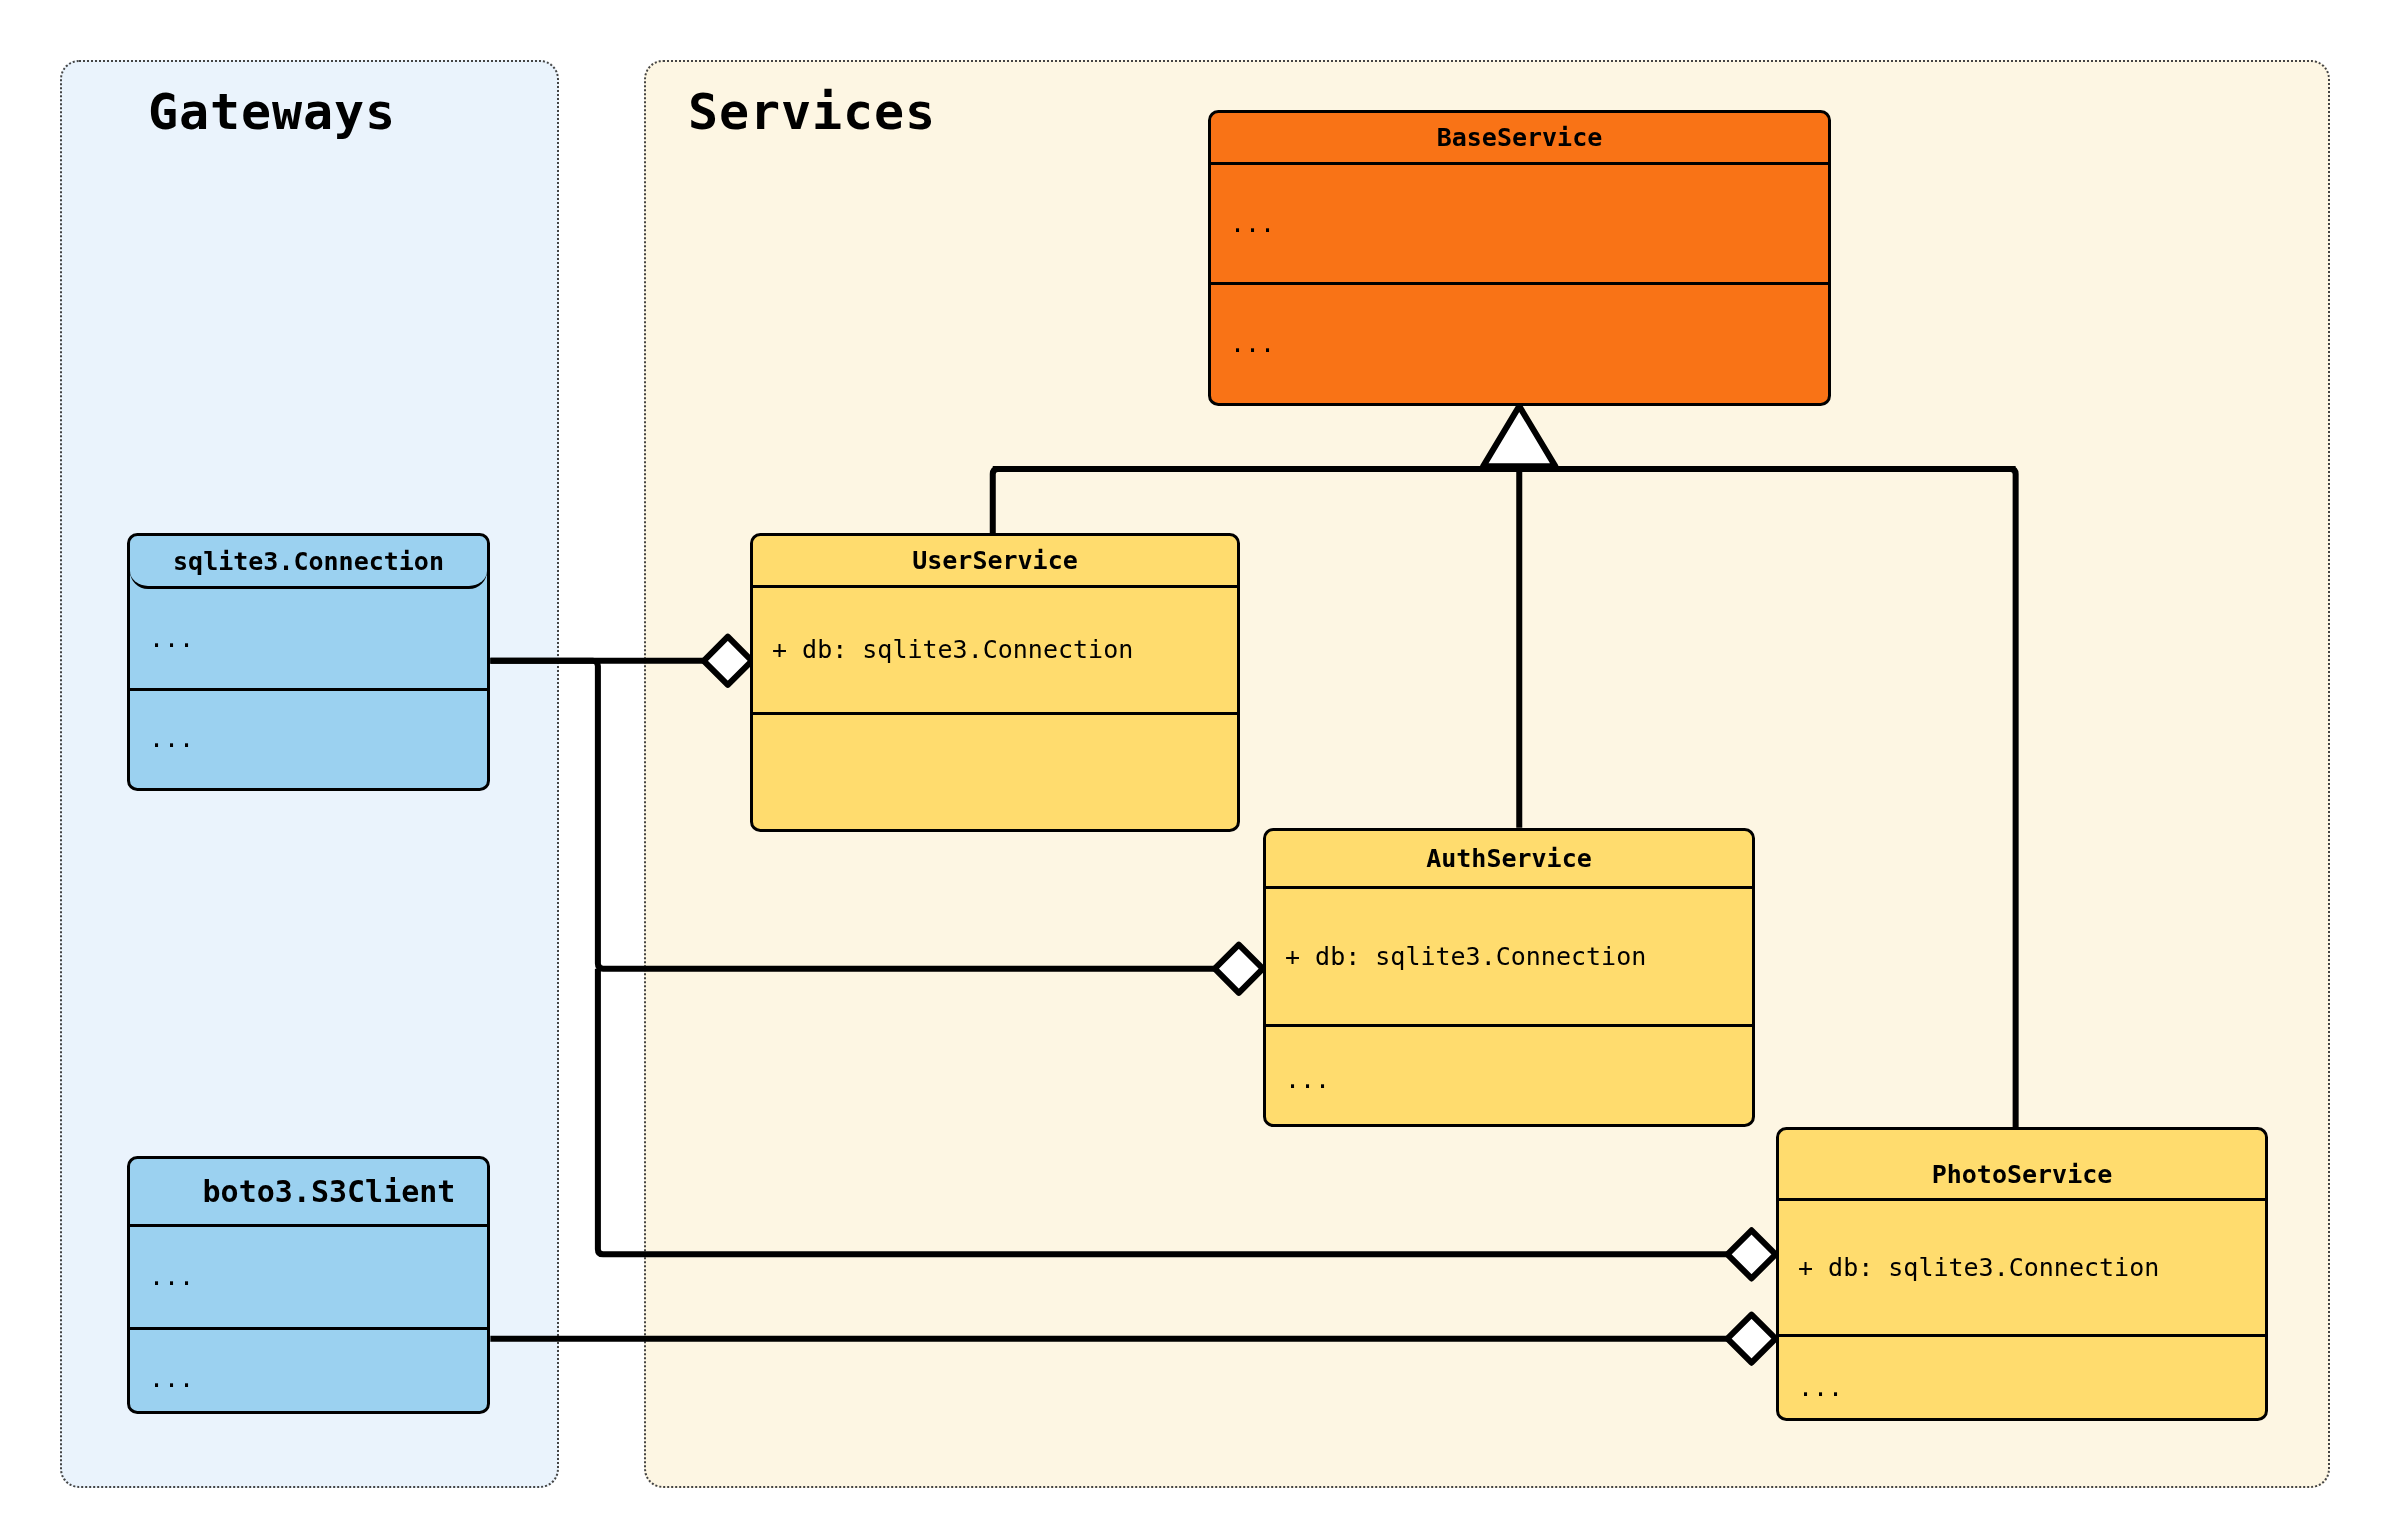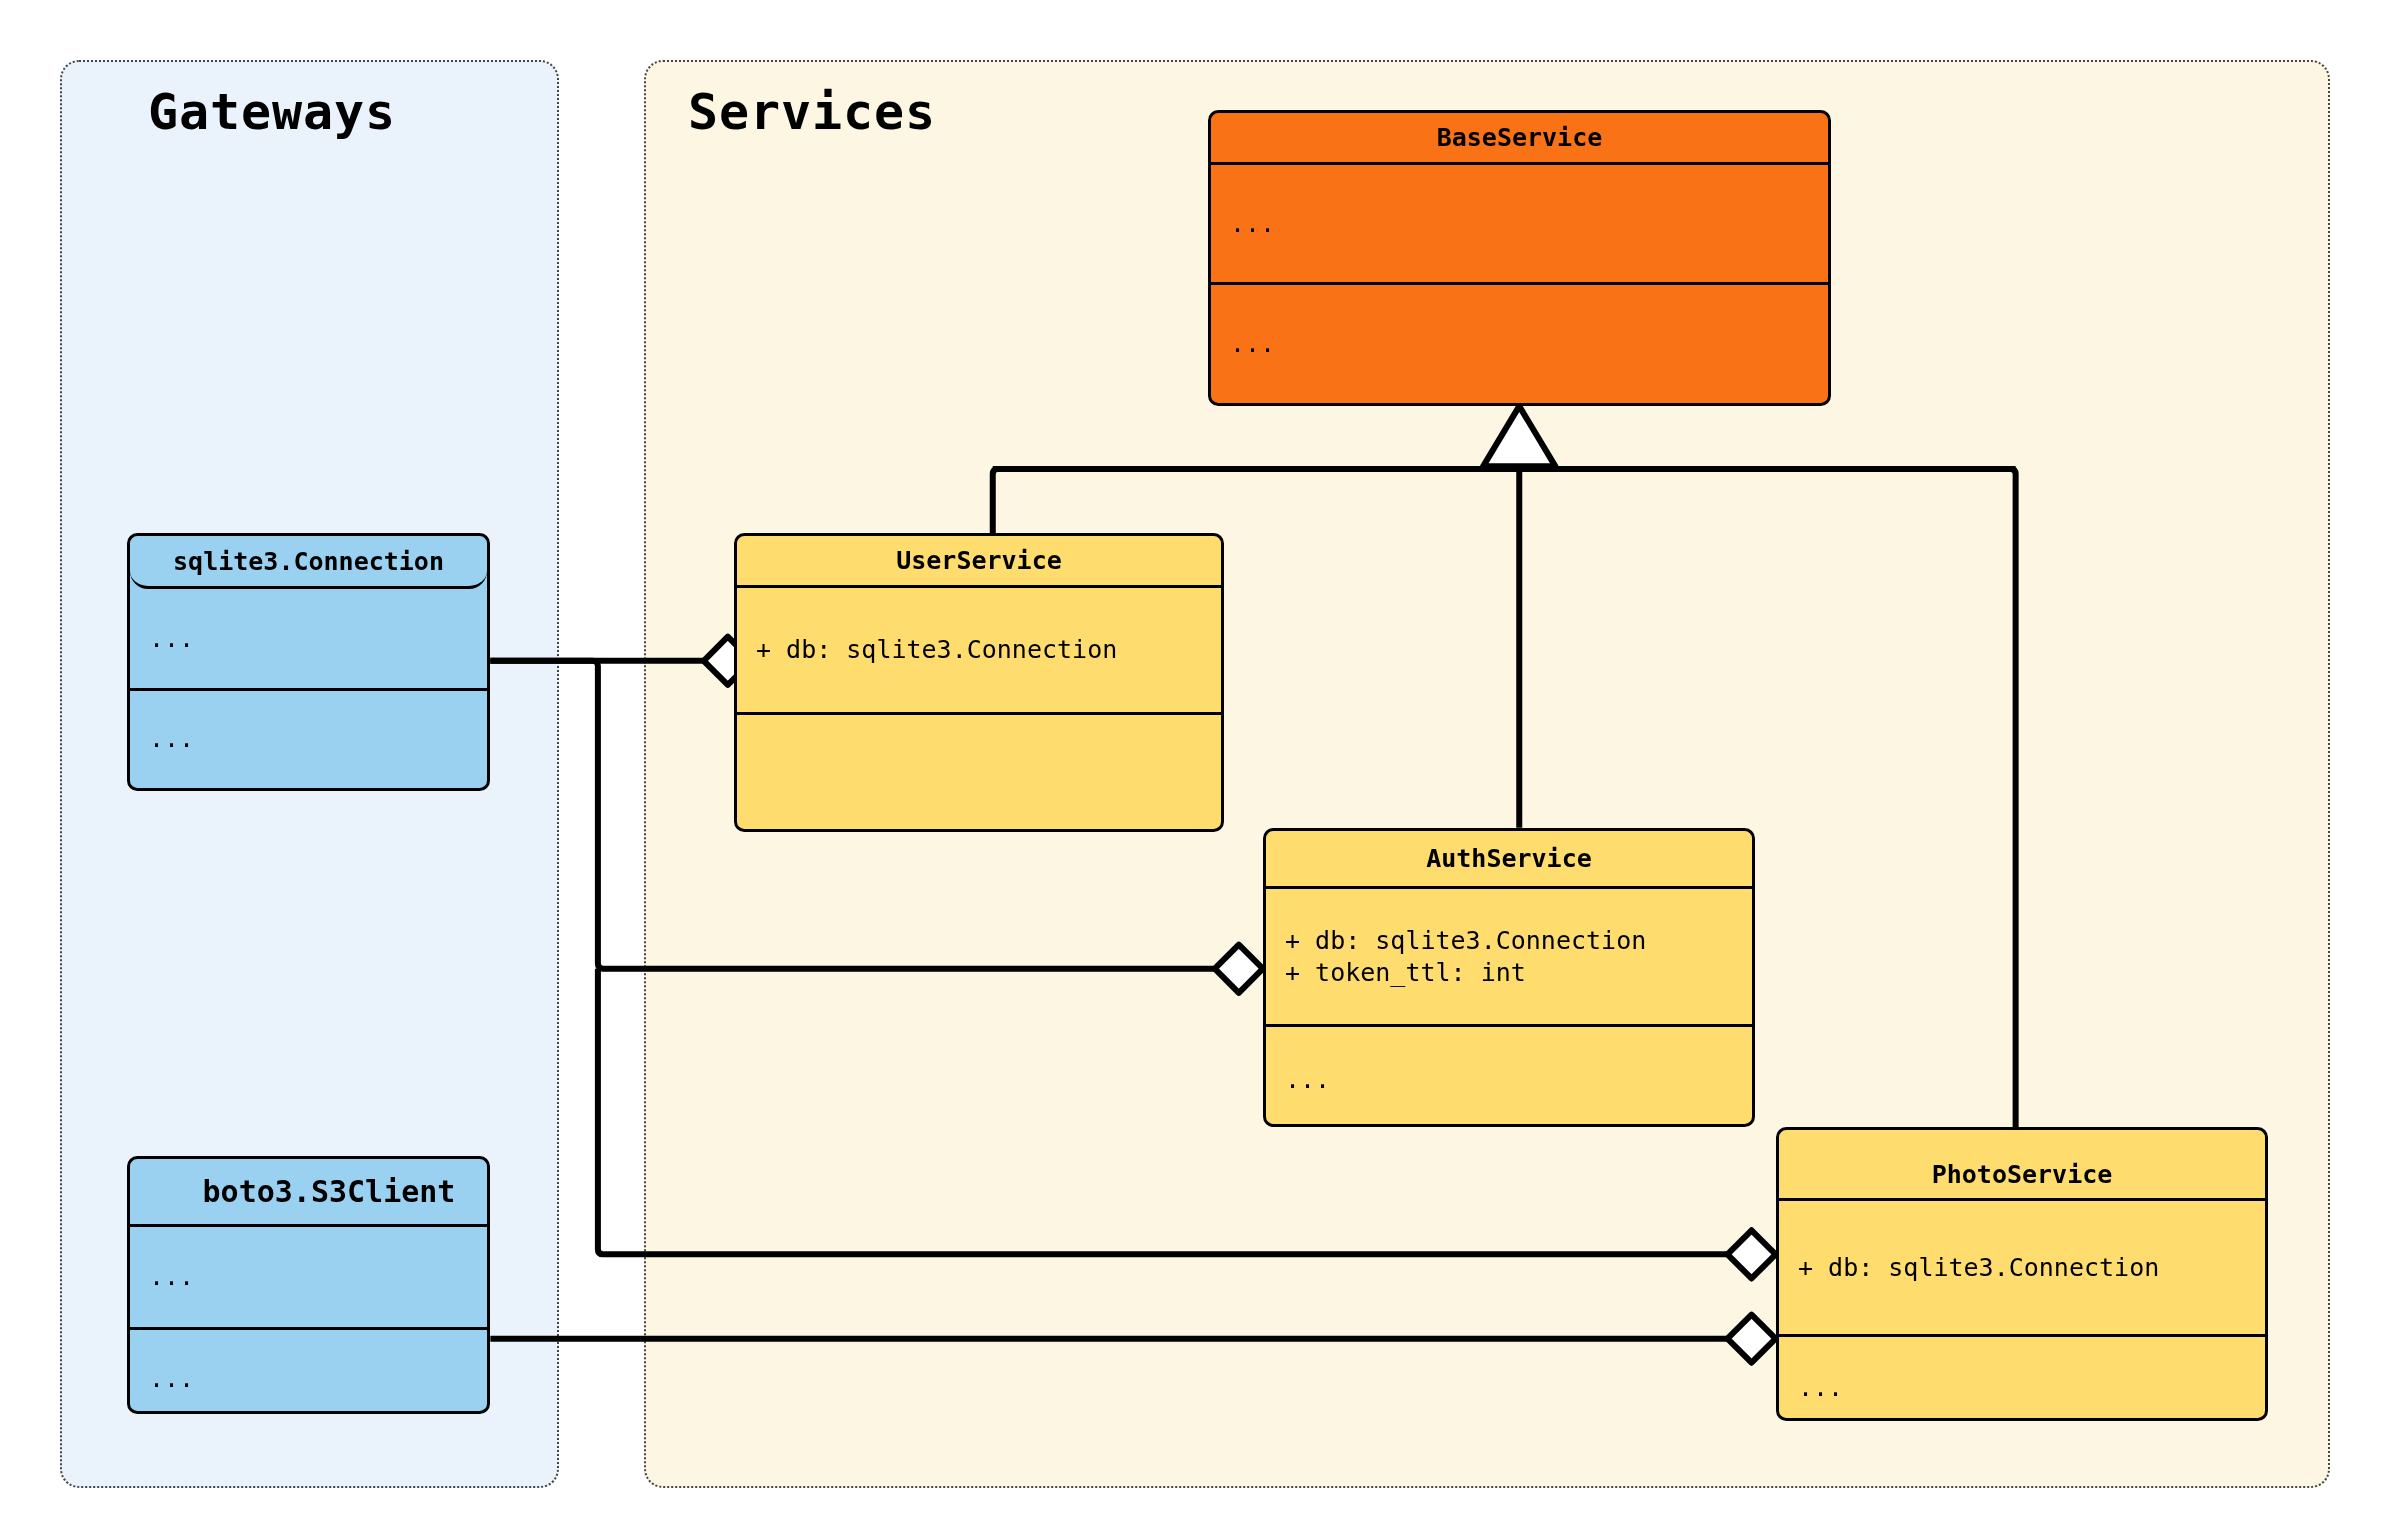--- a/index.html
+++ b/index.html
@@ -87,35 +87,34 @@
   <div class="umlbox" style="left:1208px;top:110px;width:623px;height:296px;background:#f97316;">
     <div class="sec title-sec" style="height:52px;font-size:25px;">BaseService</div>
     <div class="sec body-sec divider" style="height:120px;font-size:25px;">
       <div class="attr-line">...</div>
     </div>
     <div class="sec body-sec" style="height:117px;font-size:25px;">
       <div class="attr-line">...</div>
     </div>
   </div>
 
-  <div class="umlbox" style="left:734px;top:533px;width:490px;height:299px;background:#FFDC6E;">
+  <div class="umlbox" style="left:750px;top:533px;width:490px;height:299px;background:#FFDC6E;">
     <div class="sec title-sec" style="height:52px;font-size:25px;">UserService</div>
     <div class="sec body-sec divider" style="height:127px;font-size:25px;">
       <div class="attr-line">+ db: sqlite3.Connection</div>
     </div>
     <div class="sec body-sec" style="height:114px;font-size:25px;">
       <div class="attr-line"></div>
     </div>
   </div>
 
   <div class="umlbox" style="left:1263px;top:828px;width:492px;height:299px;background:#FFDC6E;">
     <div class="sec title-sec" style="height:58px;font-size:25px;">AuthService</div>
     <div class="sec body-sec divider" style="height:138px;font-size:25px;">
       <div class="attr-line">+ db: sqlite3.Connection</div>
-      <div class="attr-line">+ token_ttl: int</div>
     </div>
     <div class="sec body-sec" style="height:105px;font-size:25px;">
       <div class="attr-line">...</div>
     </div>
   </div>
 
   <div class="umlbox" style="left:1776px;top:1127px;width:492px;height:294px;background:#FFDC6E;">
     <div class="sec title-sec" style="height:50px;font-size:25px;margin-top:21px;">PhotoService</div>
     <div class="sec body-sec divider" style="height:136px;font-size:25px;">
       <div class="attr-line">+ db: sqlite3.Connection</div>

